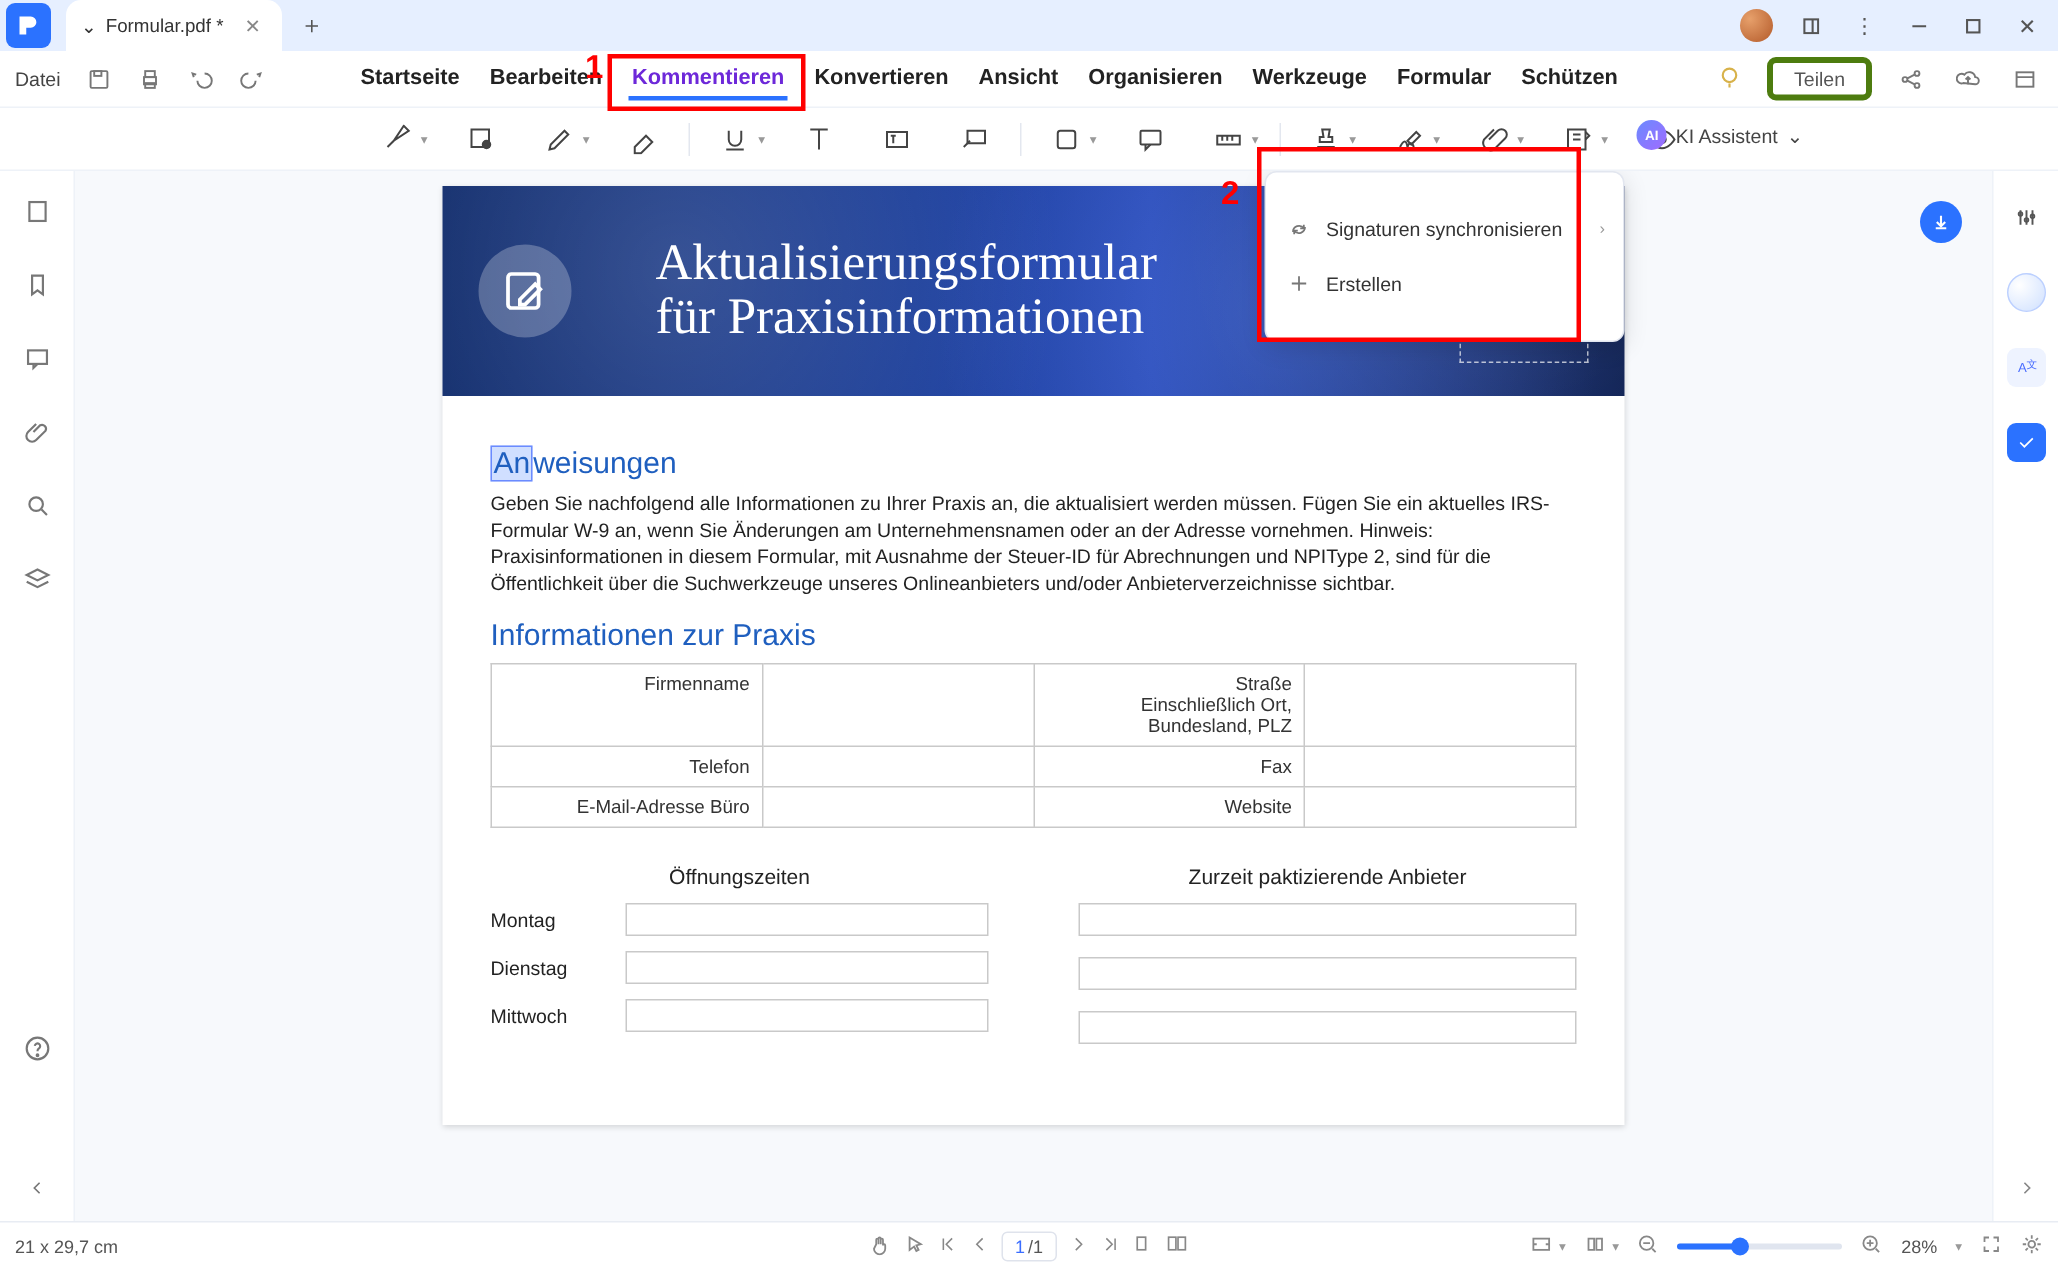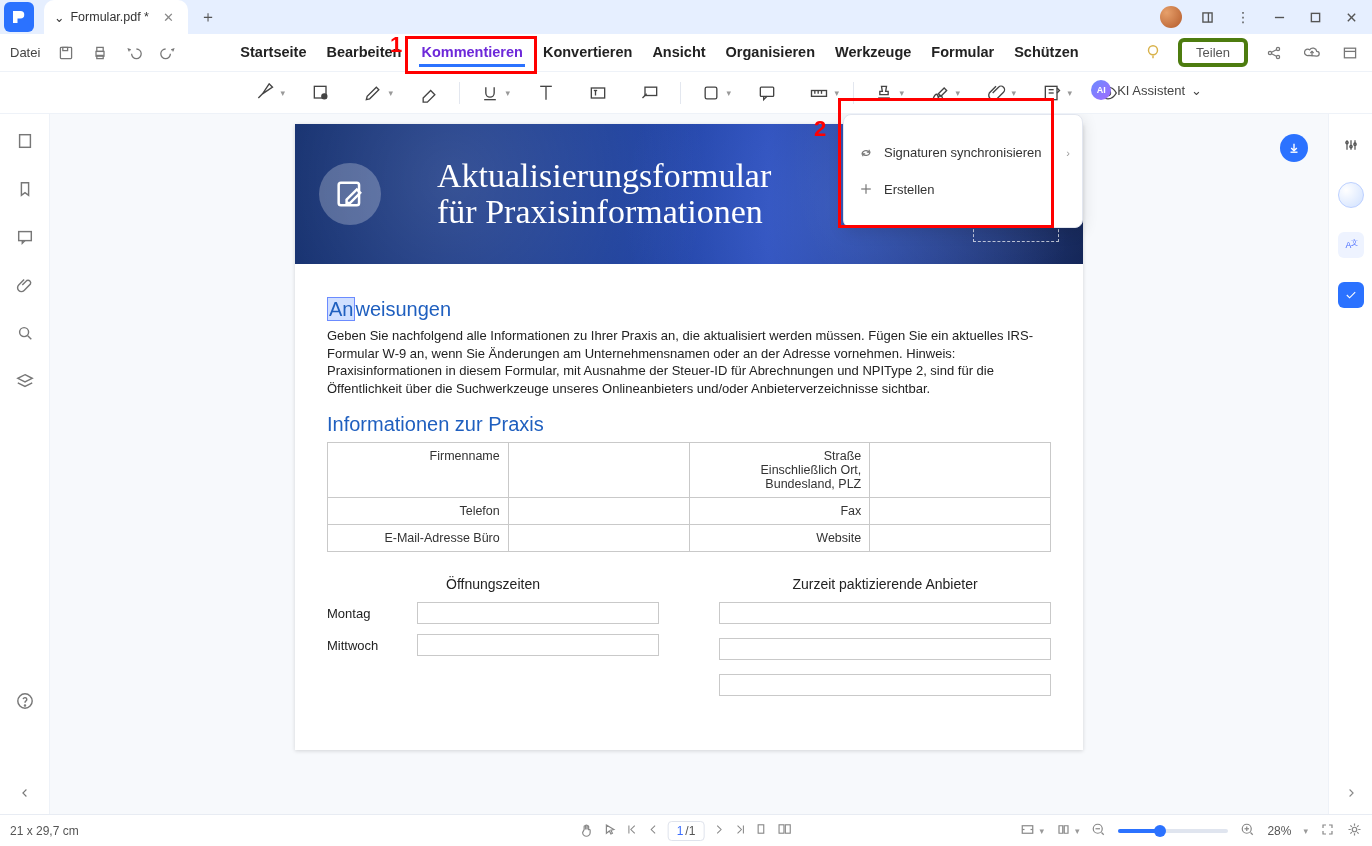--- a/index.html
+++ b/index.html
@@ -455,20 +455,24 @@
           </table>
 
         <div class="two-col">
           <div style="flex:1">
             <div class="col-head" style="font-weight:400">Öffnungszeiten</div>
             <div class="hours-row">
                 <span class="day">Montag</span>
                 <div class="field"></div>
               </div>
             <div class="hours-row">
+                <span class="day">Dienstag</span>
+                <div class="field"></div>
+              </div>
+            <div class="hours-row">
                 <span class="day">Mittwoch</span>
                 <div class="field"></div>
               </div>
           </div>
           <div style="flex:1">
             <div class="col-head">Zurzeit paktizierende Anbieter</div>
             <div class="prov-field"></div>
             <div class="prov-field"></div>
             <div class="prov-field"></div>
           </div>

